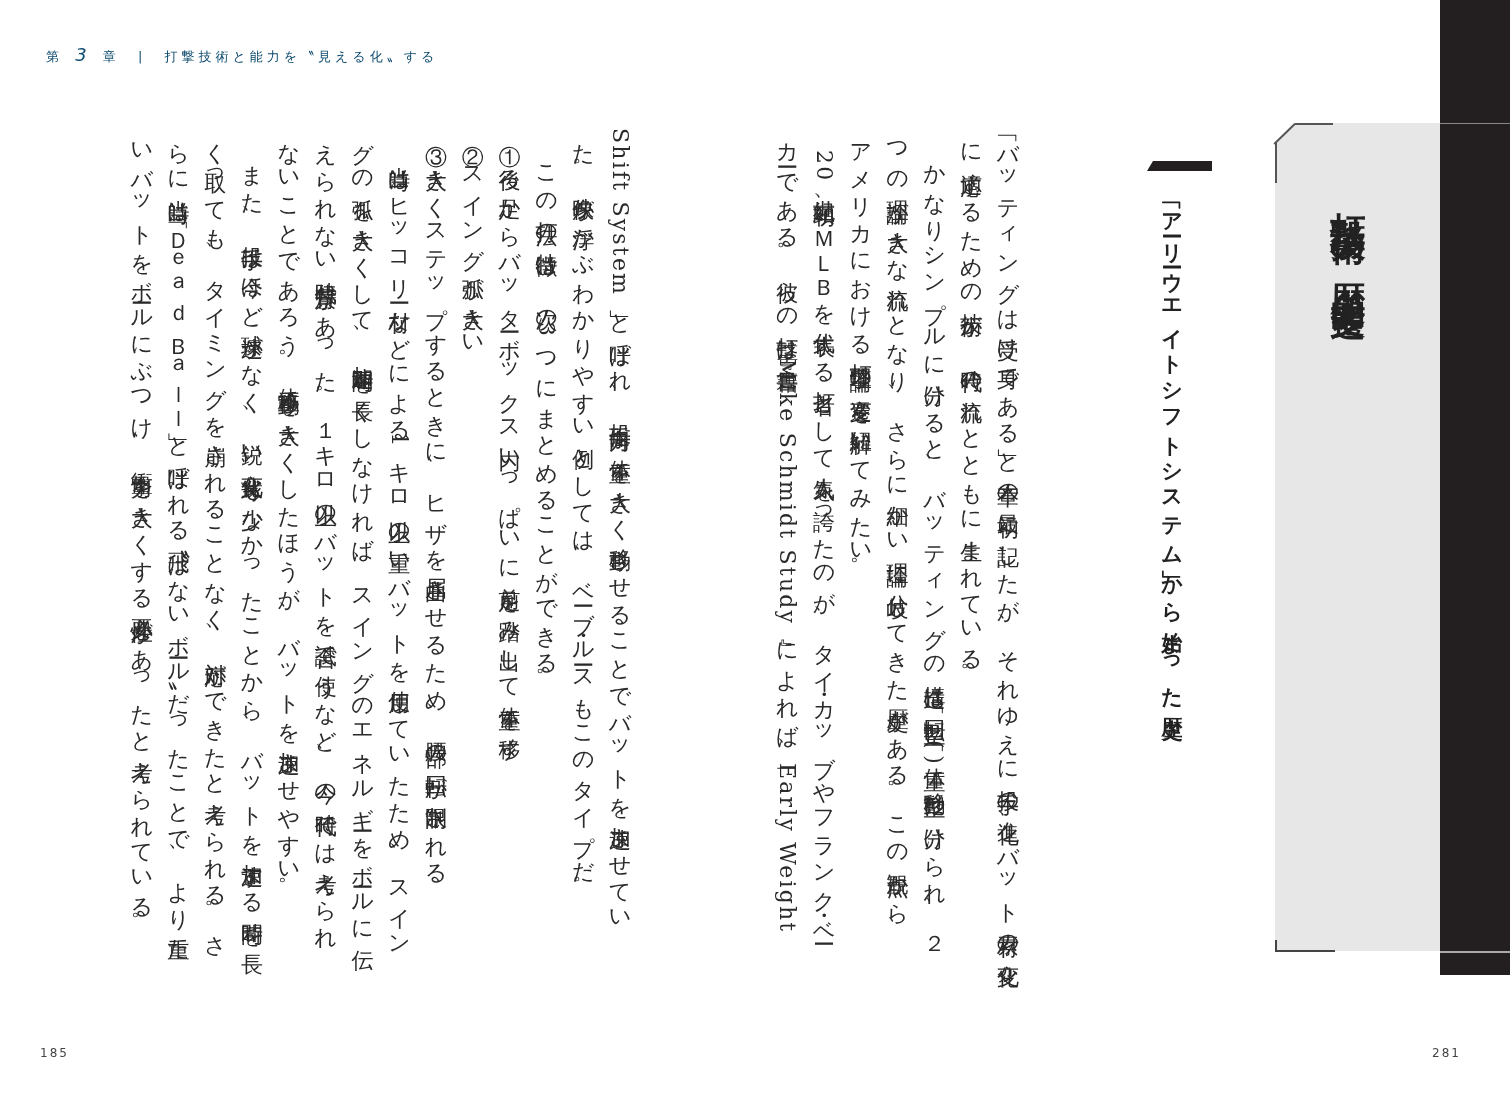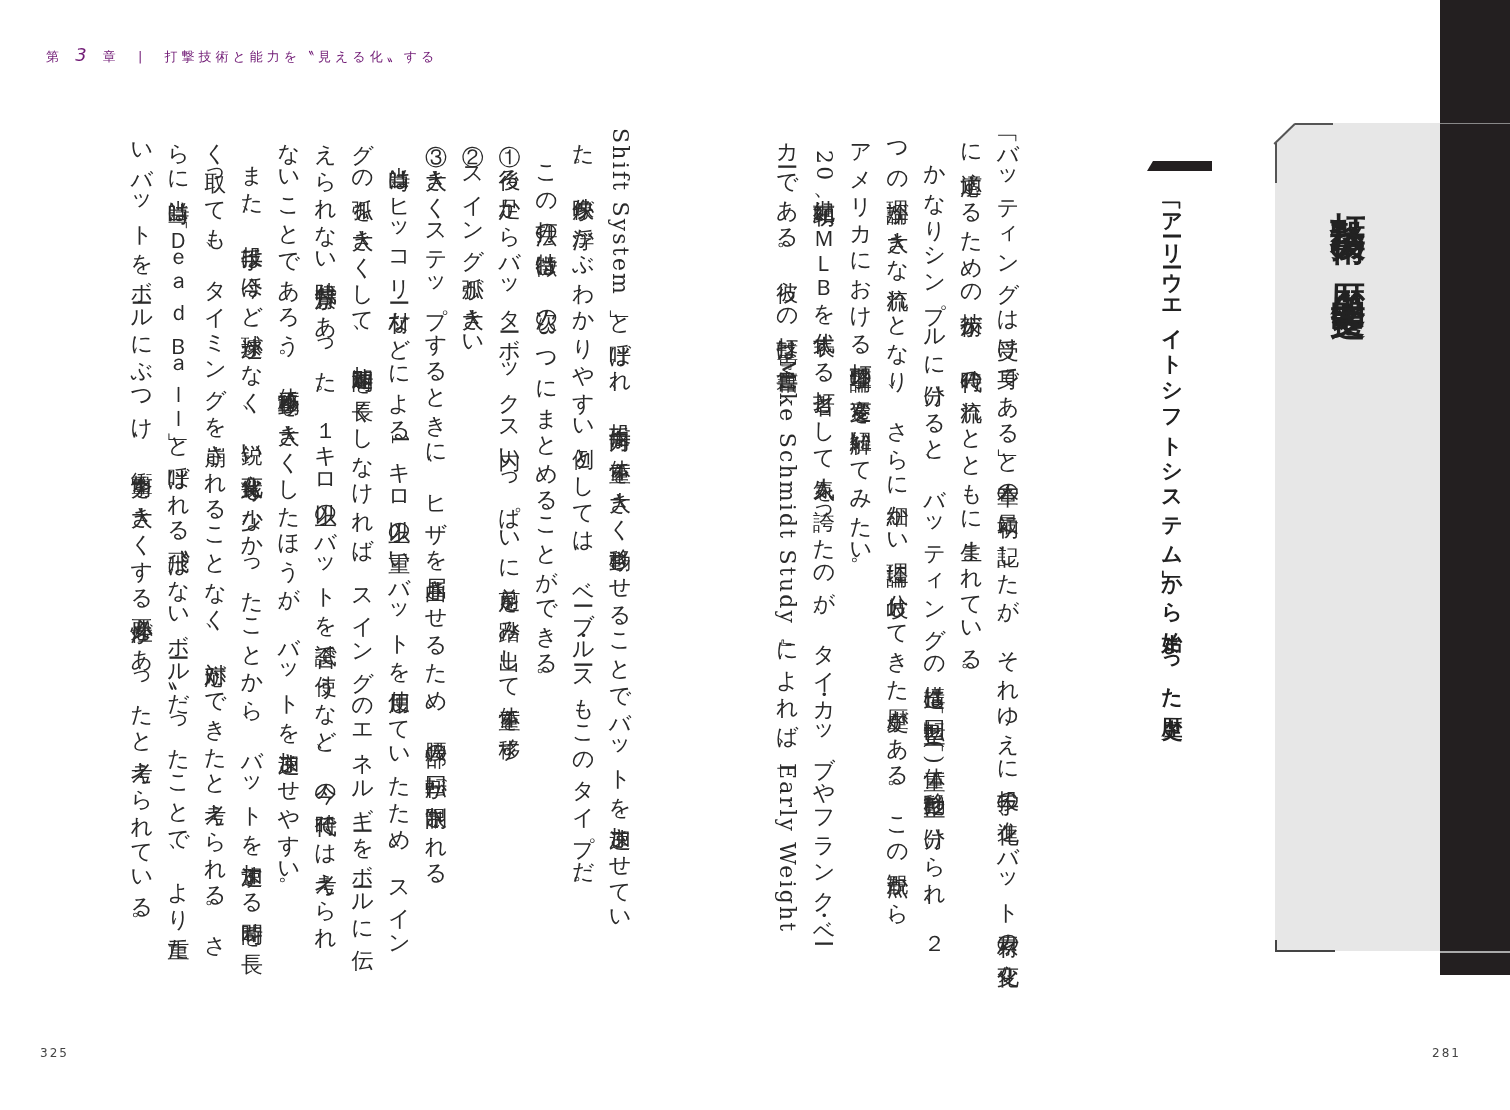--- a/index.html
+++ b/index.html
@@ -1,19 +1,19 @@
 <!DOCTYPE html>
 <html><head>
 <meta charset="utf-8">
 <style>
   html, body { margin:0; padding:0; background:#ffffff; }
   body { width:1510px; height:1110px; position:relative; overflow:hidden;
          font-family:"DejaVu Serif","Liberation Serif",serif; color:#222; }
   .running-head { position:absolute; left:46px; top:44px; font-family:"DejaVu Sans","Liberation Sans",sans-serif;
-                  font-size:13px; letter-spacing:4px; color:#701a75; white-space:nowrap; }
+                  font-size:13px; letter-spacing:4px; color:#0c4a6e; white-space:nowrap; }
   .running-head .chap-num { font-size:18px; font-style:italic; margin:0 4px; }
   .running-head .sep { margin:0 10px; }
   .page-num { position:absolute; top:1046px; font-family:"DejaVu Sans","Liberation Sans",sans-serif;
               font-size:12px; letter-spacing:2px; color:#444; }
   .page-num.left { left:40px; }
   .page-num.right { left:1432px; }
 
   .black-tab { position:absolute; left:1440px; top:0; width:70px; height:975px; background:#231f20; }
   .black-tab .line { position:absolute; left:0; top:951px; width:70px; height:2px; background:#aaa; }
   .black-tab .line-top { position:absolute; left:0; top:123px; width:70px; height:1px; background:#888; }
@@ -81,14 +81,14 @@
 <div class="body-block left vertical">
   <p>Shift System」と呼ばれ、投手方向に体重を大きく移動させることでバットを加速させていた。映像が浮かぶわかりやすい例としては、ベーブ・ルースもこのタイプだ。</p>
   <p class="ind">この打法の特徴は、次の3つにまとめることができる。</p>
   <p>①後ろ足からバッターボックス内いっぱいに前足を踏み出して体重を移す</p>
   <p>②スイング弧が大きい</p>
   <p>③大きくステップするときに、ヒザを屈曲させるため、腰部の回転が制限される</p>
   <p class="ind">当時はヒッコリー材などによる1キロ以上の重いバットを使用していたため、スイングの弧を大きくして、加速時間を長くしなければ、スイングのエネルギーをボールに伝えられない時代背景があった。１キロ以上のバットを試合で使うなど、今の時代では考えられないことであろう。体重移動を大きくしたほうが、バットを加速させやすい。</p>
   <p class="ind">また、投手は今ほど球速がなく、鋭い変化球も少なかったことから、バットを加速する時間を長く取っても、タイミングを崩されることなく、対応ができたと考えられる。さらに当時は「Ｄｅａｄ Ｂａｌｌ」と呼ばれる〝飛ばないボール〟だったことで、より重たいバットをボールにぶつけ、衝撃力を大きくする必要性があったと考えられている。</p>
 </div>
 
-<div class="page-num left">325</div>
+<div class="page-num left">185</div>
 <div class="page-num right">281</div>
 
 </body></html>

